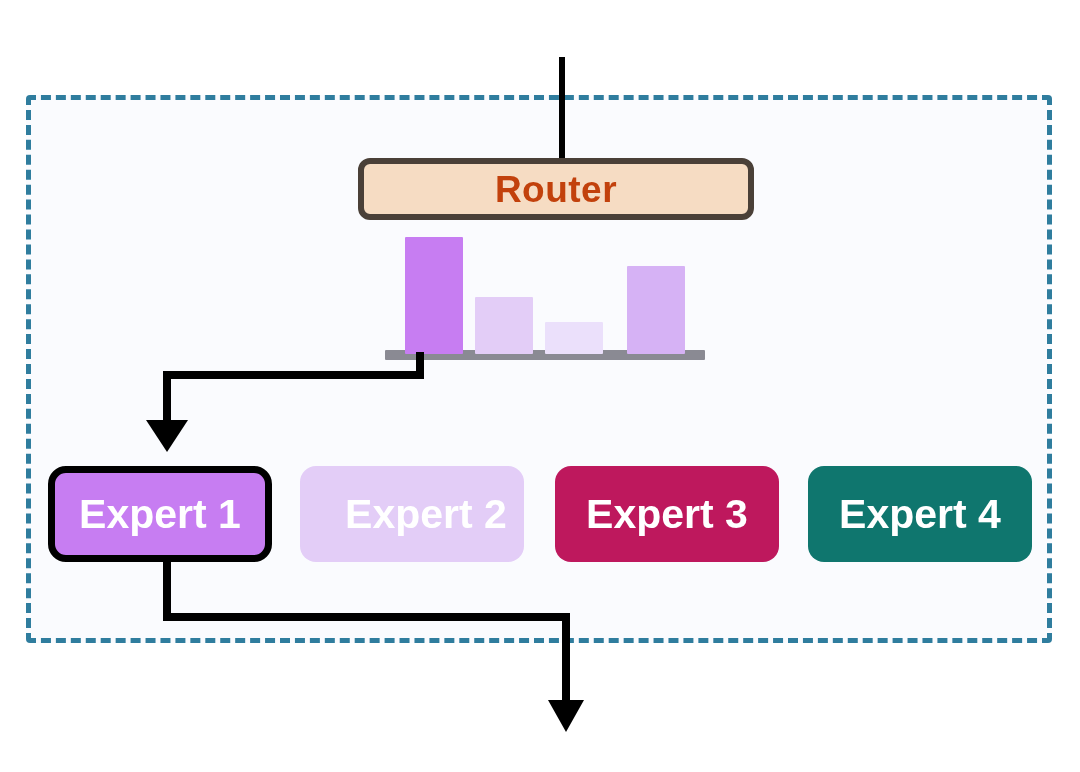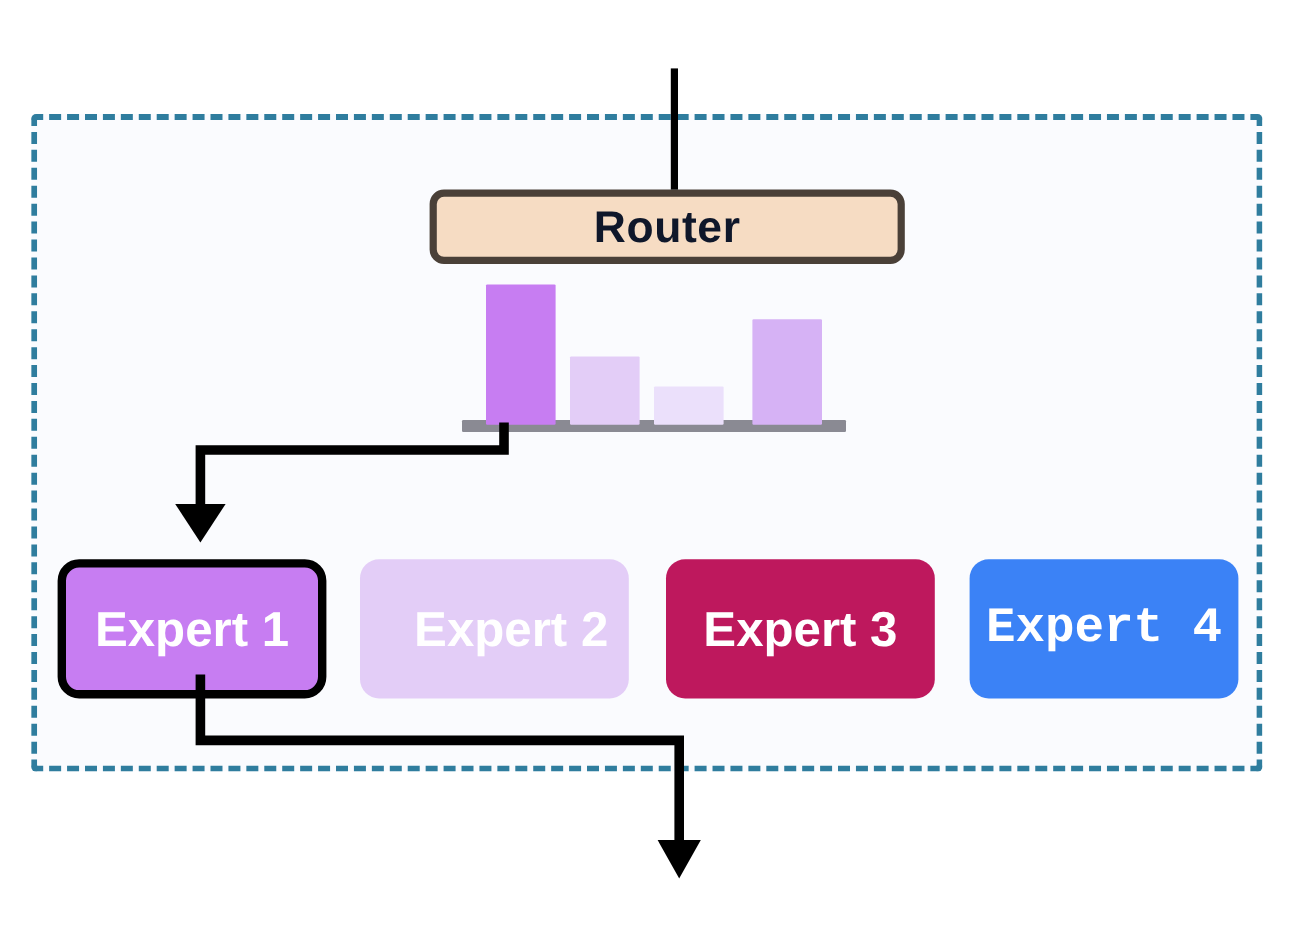--- a/index.html
+++ b/index.html
@@ -77,21 +77,21 @@
     bottom: 6px;
     width: 58px;
     border-radius: 1px;
   }
 
   
   .expert {
     position: absolute;
     top: 466px;
     width: 224px;
-    height: 116px;
+    height: 96px;
     box-sizing: border-box;
     border-radius: 16px;
     display: flex;
     align-items: center;
     justify-content: center;
   }
   .expert-label {
     font-size: 41px;
     font-weight: bold;
     color: #ffffff;
@@ -114,41 +114,41 @@
   }
 </style>
 </head>
 <body>
 
 <div id="canvas" style="background: rgb(255, 255, 255);">
 
   <div class="moe-block" style="background: rgb(250, 251, 254); border-color: rgb(47, 125, 158); border-style: dashed;"></div>
 
   <div class="router-box" style="background: rgb(246, 220, 195); border-color: rgb(74, 64, 56);">
-    <span class="router-label" style="color: #0f172a;">Router</span>
+    <span class="router-label" style="color: #c2410c;">Router</span>
   </div>
 
   <div class="gate-chart">
     <div class="gate-baseline" style="background: rgb(138, 138, 147);"></div>
     <div class="gate-bar" style="left: 20px; height: 117px; background: rgb(199, 125, 242);"></div>
     <div class="gate-bar" style="left: 90px; height: 57px; background: rgb(227, 205, 247);"></div>
     <div class="gate-bar" style="left: 160px; height: 32px; background: rgb(235, 224, 251);"></div>
     <div class="gate-bar" style="left: 242px; height: 88px; background: rgb(214, 178, 245);"></div>
   </div>
 
   <div class="expert selected" style="left: 48px; background: rgb(199, 125, 242);">
     <span class="expert-label">Expert 1</span>
   </div>
   <div class="expert" style="left: 300px; background: rgb(227, 205, 247); padding-left: 28px;">
     <span class="expert-label">Expert 2</span>
   </div>
   <div class="expert" style="left: 555px; background: #be185d;">
     <span class="expert-label">Expert 3</span>
   </div>
-  <div class="expert" style="left: 808px; background: #3b82f6; font-family: Liberation Mono, monospace;">
+  <div class="expert" style="left: 808px; background: #0f766e;">
     <span class="expert-label">Expert 4</span>
   </div>
 
   <svg class="wires" viewBox="0 0 1080 772">
 
     <path d="M 562 57 L 562 158" fill="none" stroke="#000000" stroke-width="6" stroke-linecap="butt"></path>
 
     <path d="M 420 352 L 420 375 L 167 375 L 167 424" fill="none" stroke="#000000" stroke-width="8" stroke-linejoin="miter" stroke-linecap="butt"></path>
     <polygon points="146,420 188,420 167,452" fill="#000000"></polygon>
 

